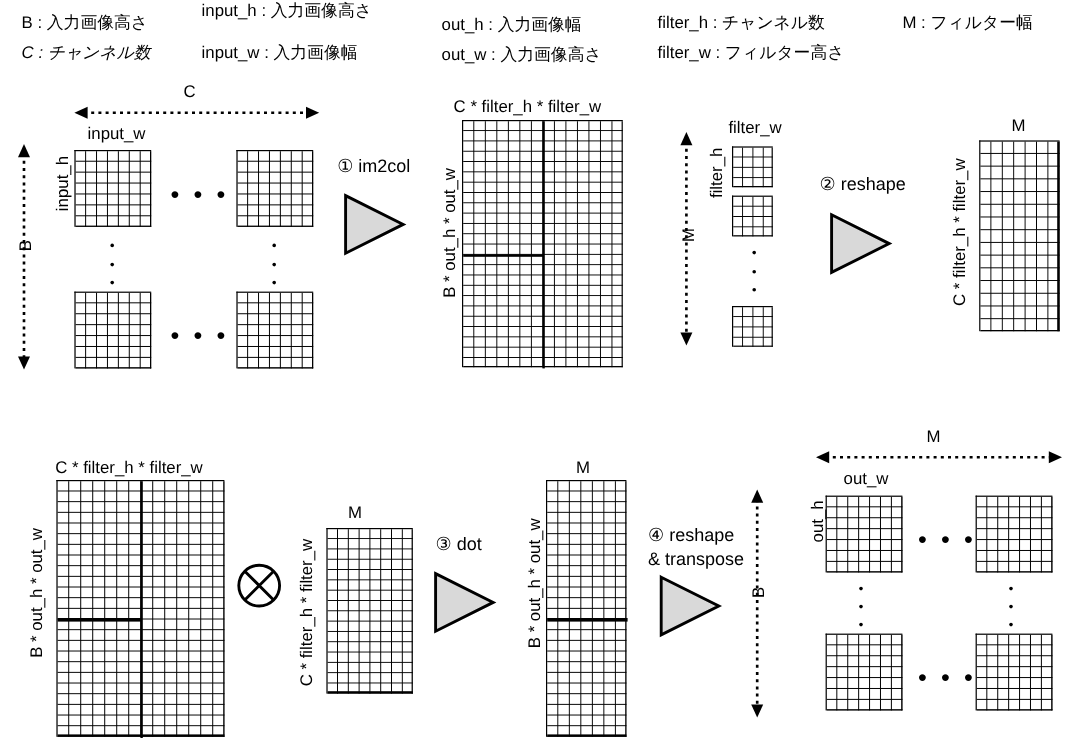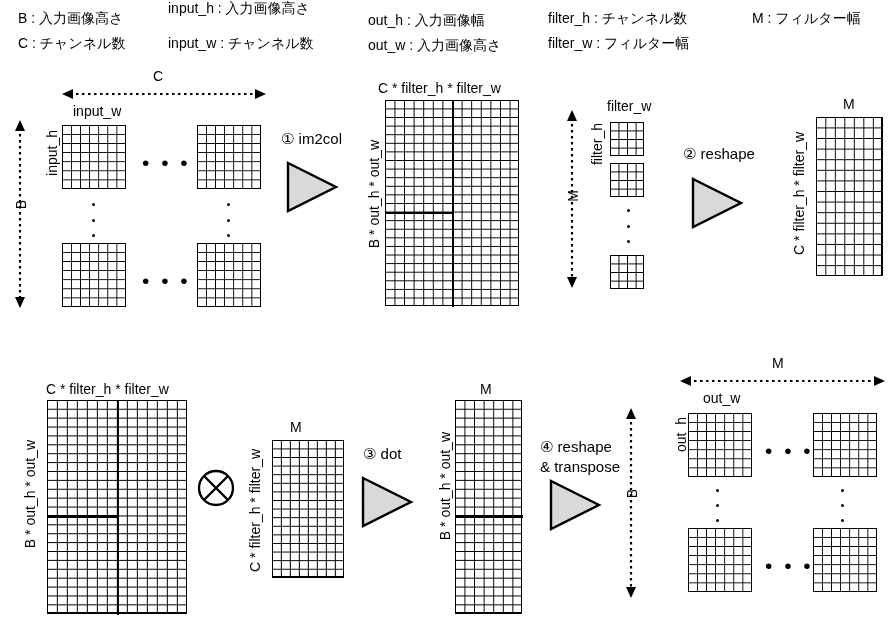--- a/index.html
+++ b/index.html
@@ -40,24 +40,24 @@
 </head>
 <body>
 
 <div>
   <div class="legend" style="left:18px;top:10px;">B : 入力画像高さ</div>
   <div class="legend" style="left:168px;top:0;">input_h : 入力画像高さ</div>
   <div class="legend" style="left:368px;top:12px;">out_h : 入力画像幅</div>
   <div class="legend" style="left:548px;top:10px;">filter_h : チャンネル数</div>
   <div class="legend" style="left:752px;top:10px;">M : フィルター幅</div>
 
-  <div class="legend" style="left:18px;top:35px;">C : チャンネル数</div>
-  <div class="legend" style="left:168px;top:35px;">input_w : チャンネル数</div>
+  <div class="legend" style="left:18px;top:35px;font-style:italic;">C : チャンネル数</div>
+  <div class="legend" style="left:168px;top:35px;">input_w : 入力画像幅</div>
   <div class="legend" style="left:368px;top:37px;">out_w : 入力画像高さ</div>
-  <div class="legend" style="left:548px;top:35px;">filter_w : フィルター幅</div>
+  <div class="legend" style="left:548px;top:35px;">filter_w : フィルター高さ</div>
 </div>
 
 <div class="lbl abs" style="left:153px;top:68px;">C</div>
 <div class="darrow" style="left:62px;top:88px;">
   <svg width="204" height="12" viewBox="0 0 204 12">
     <path d="M8,6 L196,6" stroke="#000" stroke-width="2.2" stroke-dasharray="2.5,3.5" fill="none"></path>
     <path d="M0,6 L11,1 L11,11 Z" fill="#000"></path>
     <path d="M204,6 L193,1 L193,11 Z" fill="#000"></path>
   </svg>
 </div>

